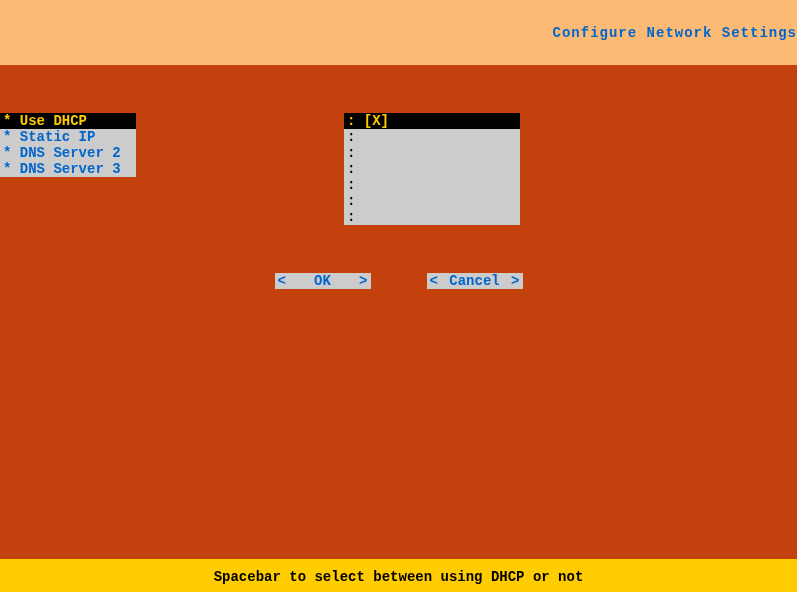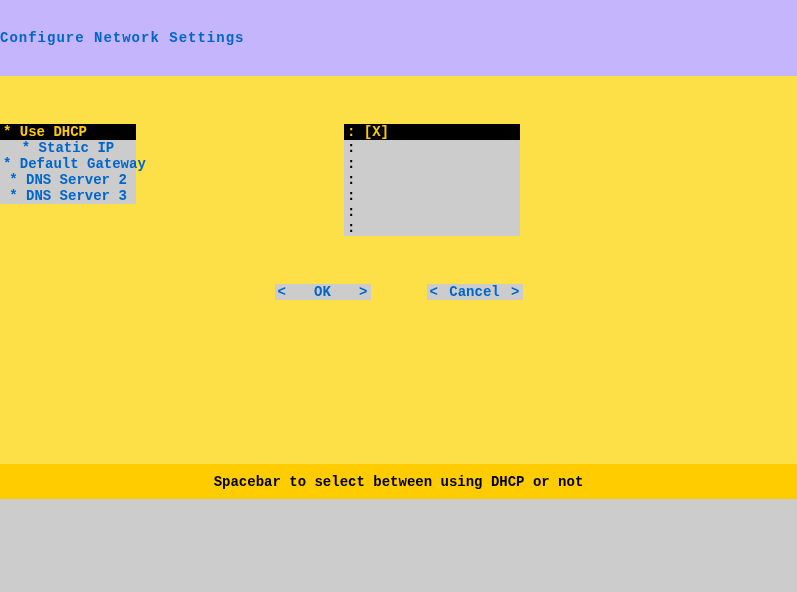--- a/index.html
+++ b/index.html
@@ -10,54 +10,53 @@
     body {
       width: 797px;
       height: 592px;
       font-family: 'Courier New', monospace;
       font-size: 14px;
       font-weight: bold;
       overflow: hidden;
       background: #cccccc;
     }
     .header {
-      height: 76px;
-      background: #c4b5fd;
+      height: 65px;
+      background: #fdba74;
       display: flex;
       align-items: center;
-      justify-content: flex-start;
+      justify-content: flex-end;
     }
     .header-title {
       color: #0066cc;
       letter-spacing: 1px;
     }
     .main-area {
-      height: 388px;
-      background: #fde047;
+      height: 494px;
+      background: #c2410c;
       position: relative;
     }
     .left-panel {
       position: absolute;
       left: 0;
       top: 48px;
       width: 136px;
       background: #cccccc;
     }
     .menu-item {
       padding: 0 3px;
       line-height: 16px;
       white-space: nowrap;
     }
     .menu-item.selected {
       background: #000000;
       color: #ffcc00;
     }
     .menu-item.normal {
       color: #0066cc;
-      text-align: center;
     }
     .right-panel {
       position: absolute;
       left: 344px;
       top: 48px;
       width: 176px;
       background: #cccccc;
     }
     .value-item {
       padding: 0 3px;
@@ -107,21 +106,20 @@
 <body>
 
 <div class="header">
   <div class="header-title">Configure Network Settings</div>
 </div>
 
 <div class="main-area">
   <div class="left-panel">
     <div class="menu-item selected">* Use DHCP</div>
     <div class="menu-item normal">* Static IP</div>
-    <div class="menu-item normal">* Default Gateway</div>
     <div class="menu-item normal">* DNS Server 2</div>
     <div class="menu-item normal">* DNS Server 3</div>
   </div>
 
   <div class="right-panel">
     <div class="value-item selected">: [X]</div>
     <div class="value-item">:</div>
     <div class="value-item">:</div>
     <div class="value-item">:</div>
     <div class="value-item">:</div>

